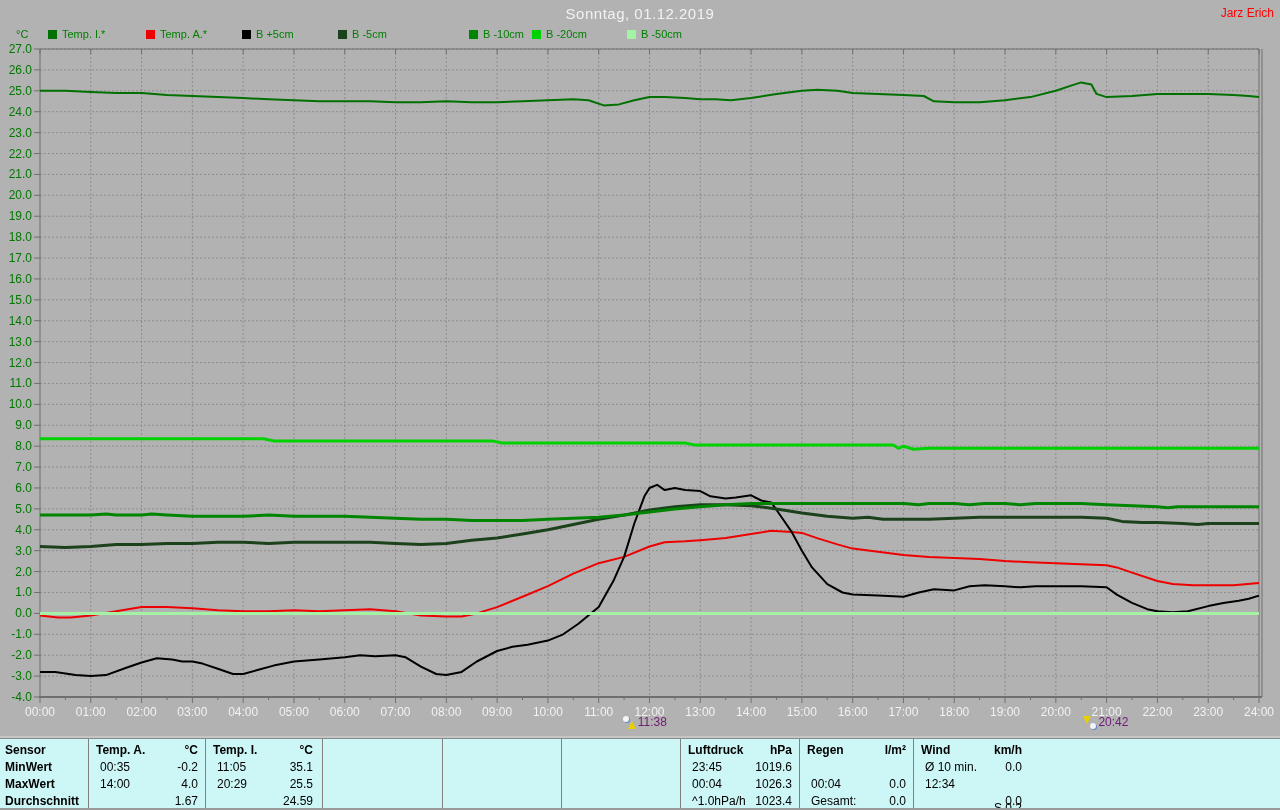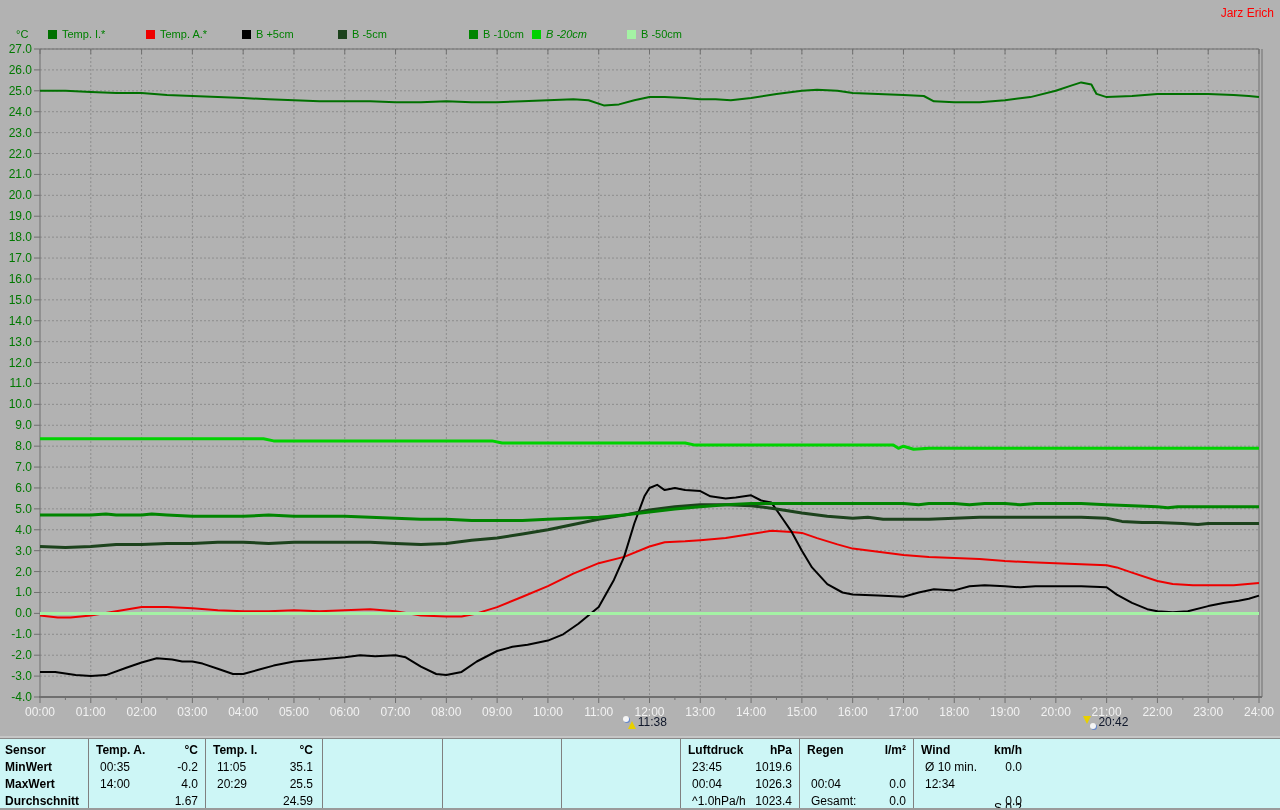--- a/index.html
+++ b/index.html
@@ -20,21 +20,21 @@
     position:absolute;top:28px;left:16px;font-size:11px;color:#007800;
   }
   .legend{position:absolute;top:28px;left:0;height:14px;width:1280px;}
   .legend-item{position:absolute;top:0;display:flex;align-items:center;gap:5px;}
   .swatch{width:9px;height:9px;display:inline-block;}
   .legend-label{font-size:11px;color:#008000;white-space:nowrap;}
   svg.chart{position:absolute;top:0;left:0;}
   .axis-marker{
     position:absolute;display:flex;align-items:center;gap:2px;height:14px;
   }
-  .axis-marker .mtime{font-size:12px;color:#0f172a;}
+  .axis-marker .mtime{font-size:12px;color:#701a75;}
   .micon{position:relative;width:13px;height:13px;display:inline-block;}
   .micon .dot{position:absolute;width:6px;height:6px;border-radius:50%;background:#f5f5f5;box-shadow:1px 1px 0 #6688cc;}
   .micon .arr{position:absolute;width:0;height:0;border-left:4px solid transparent;border-right:4px solid transparent;}
   .micon.up .dot{left:0;top:0;}
   .micon.up .arr{right:0;bottom:0;border-bottom:8px solid #e8d000;}
   .micon.down .dot{right:0;bottom:0;}
   .micon.down .arr{left:0;top:0;border-top:8px solid #e8d000;}
   .stats{
     position:absolute;left:0;top:738px;width:1280px;height:70px;
     background:#cdf6f6;border-top:1px solid #8a8a8a;
@@ -43,20 +43,21 @@
   .stats .divider{position:absolute;top:0;bottom:0;width:1px;background:#808080;}
   .stats .cell{position:absolute;font-size:12px;white-space:nowrap;height:16px;line-height:16px;}
   .stats .b{font-weight:bold;}
   .stats .ra{text-align:right;}
   .page-bottom-edge{position:absolute;left:0;bottom:0;width:1280px;height:2px;background:#9a9a9a;}
 </style>
 </head>
 <body>
 
 <div class="page">
+  <div class="title">Sonntag, 01.12.2019</div>
   <div class="watermark">Jarz Erich</div>
   <div class="unit-label">°C</div>
   <div class="legend" id="legend">
       <div class="legend-item" style="left: 48px;">
         <span class="swatch" style="background: rgb(0, 112, 0);"></span>
         <span class="legend-label">Temp. I.*</span>
       </div>
       <div class="legend-item" style="left: 146px;">
         <span class="swatch" style="background: rgb(238, 0, 0);"></span>
         <span class="legend-label">Temp. A.*</span>
@@ -66,21 +67,21 @@
         <span class="legend-label">B +5cm</span>
       </div>
       <div class="legend-item" style="left: 338px;">
         <span class="swatch" style="background: rgb(28, 66, 28);"></span>
         <span class="legend-label">B -5cm</span>
       </div>
       <div class="legend-item" style="left: 436px; padding-left: 33px;">
         <span class="swatch" style="background: rgb(0, 133, 0);"></span>
         <span class="legend-label">B -10cm</span>
       </div>
-      <div class="legend-item" style="left: 532px; font-style: italic;">
+      <div class="legend-item" style="left: 532px;">
         <span class="swatch" style="background: rgb(0, 210, 0);"></span>
         <span class="legend-label">B -20cm</span>
       </div>
       <div class="legend-item" style="left: 627px;">
         <span class="swatch" style="background: rgb(164, 242, 164);"></span>
         <span class="legend-label">B -50cm</span>
       </div>
     </div>
   <svg class="chart" id="chart" width="1280" height="737">
       <g stroke="#8d8d8d" stroke-width="1" stroke-dasharray="2 2">

